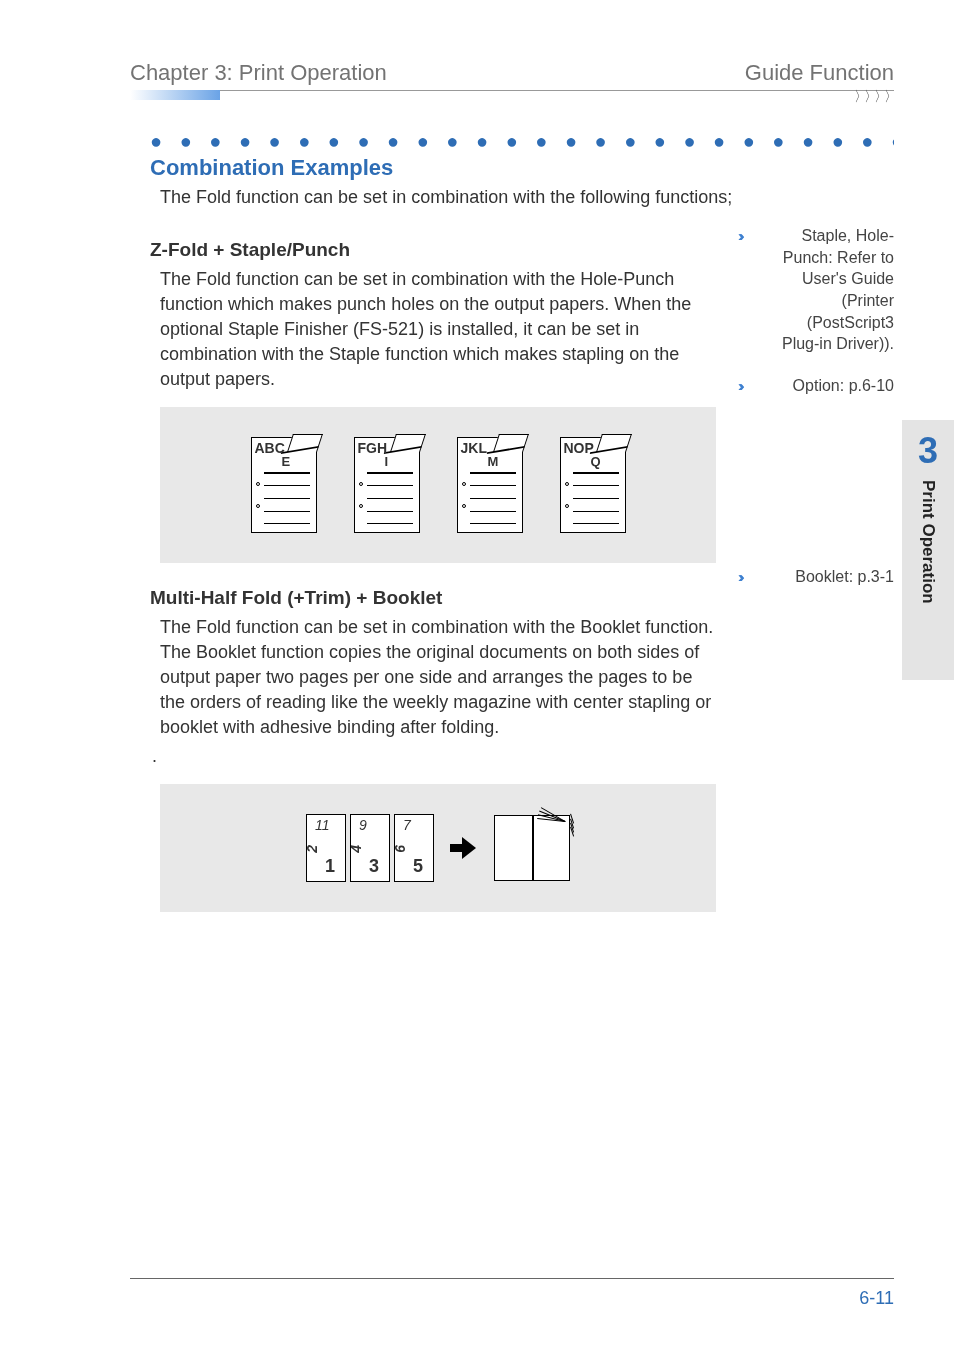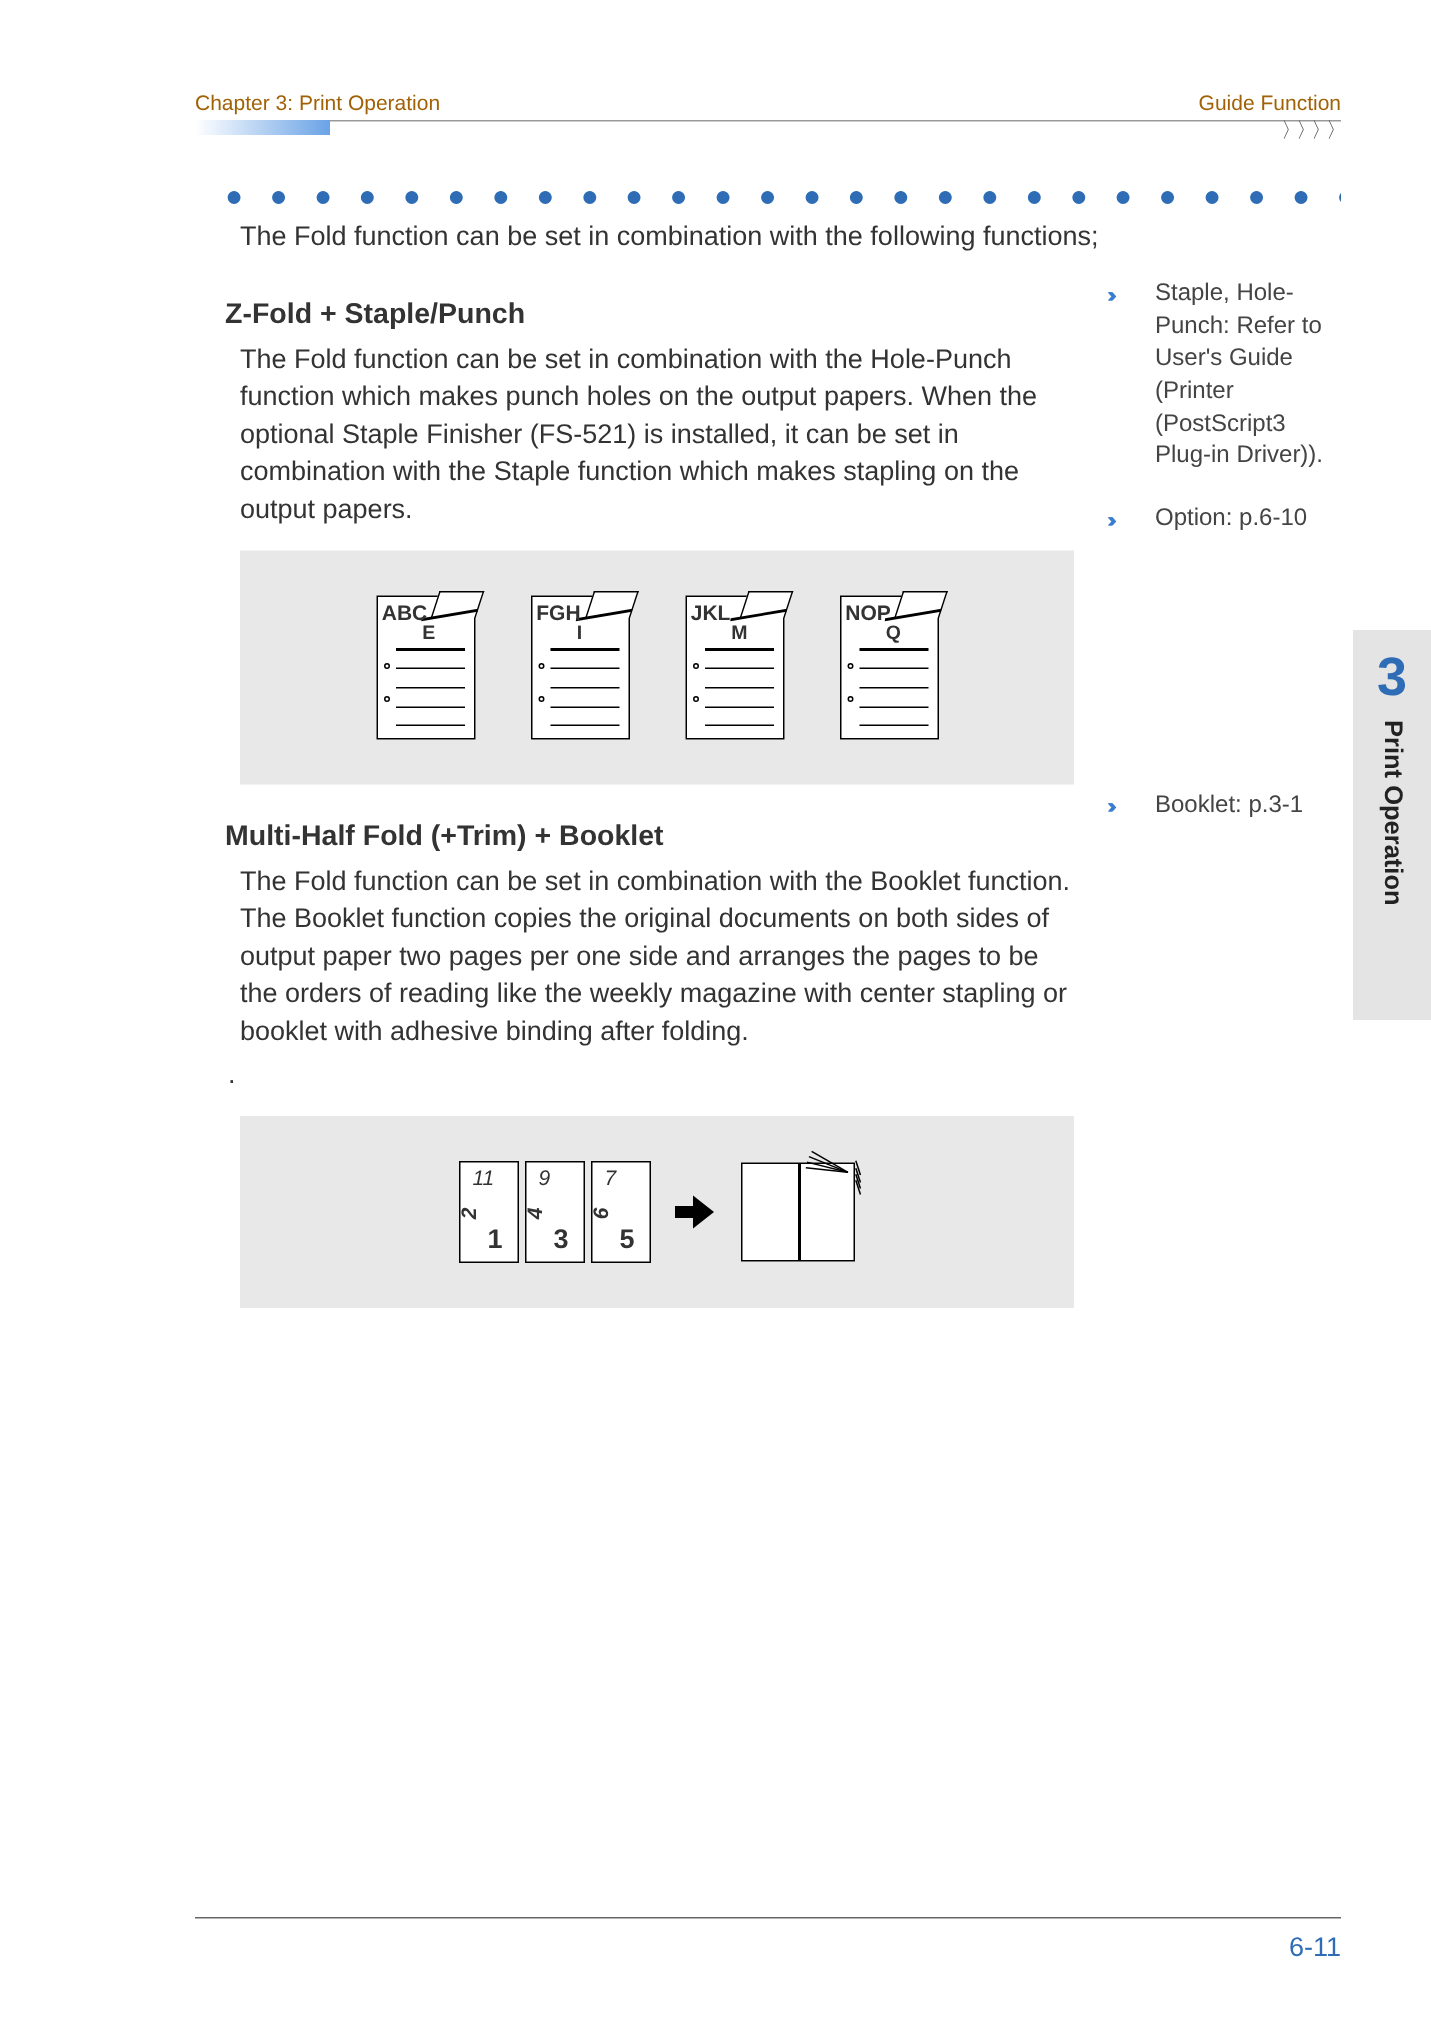--- a/index.html
+++ b/index.html
@@ -1,34 +1,34 @@
 <!DOCTYPE html>
 <html><head>
 <meta charset="utf-8">
 <style>
   * { box-sizing: border-box; margin: 0; padding: 0; }
   html, body { width: 954px; height: 1351px; background: #fff; font-family: Arial, Helvetica, sans-serif; color: #333; }
   .page { position: relative; width: 954px; height: 1351px; padding: 60px 60px 50px 130px; }
-  .header-row { display: flex; justify-content: space-between; align-items: baseline; color: #a16207; font-size: 14px; margin-bottom: 4px; }
+  .header-row { display: flex; justify-content: space-between; align-items: baseline; color: #737373; font-size: 22px; margin-bottom: 4px; }
   .header-rule { position: relative; height: 10px; margin-bottom: 30px; }
   .header-bar { position: absolute; left: 0; top: 0; width: 90px; height: 10px; background: linear-gradient(90deg,#fff 0%, #6aa3e6 100%); }
   .header-line { position: absolute; left: 0; right: 0; top: 0; height: 1px; background: #999; }
   .header-chev { position: absolute; right: 0; top: -2px; font-size: 14px; letter-spacing: -4px; color: #555; }
   .dot-row { color: #2e6db5; font-size: 20px; letter-spacing: 6px; white-space: nowrap; overflow: hidden; margin-left: 20px; }
   .h1 { color: #2e6db5; font-weight: bold; font-size: 22px; margin: 2px 0 4px 20px; }
   .intro { font-size: 18px; margin: 2px 0 16px 30px; line-height: 1.35; }
   .columns { display: flex; gap: 22px; }
   .main { flex: 1 1 auto; }
   .side { flex: 0 0 156px; font-size: 16px; color: #444; }
   .h2 { font-weight: bold; font-size: 19px; margin: 14px 0 6px 20px; }
   .body { font-size: 18px; line-height: 1.38; margin: 0 0 16px 30px; }
   .noteblock { margin-bottom: 20px; }
   .note-line { display: flex; gap: 10px; align-items: flex-start; margin-bottom: 6px; }
   .note-icon { flex: 0 0 22px; color: #3b7ecf; font-size: 14px; letter-spacing: -4px; margin-top: 3px; }
-  .note-text { flex: 1 1 auto; line-height: 1.35; }
+  .note-text { flex: 1 1 auto; line-height: 1.35; text-align: right; }
   .figure { background: #e8e8e8; margin: 0 0 24px 30px; padding: 30px 24px; }
   .zfold-row { display: flex; gap: 37px; justify-content: center; }
   .zfold-sheet { position: relative; width: 66px; height: 96px; background: #fff; border: 1.5px solid #000; }
   .zfold-flap { position: absolute; right: -4px; top: -4px; width: 30px; height: 18px; background: #fff; border: 1.5px solid #000; border-bottom: none; transform: skewX(-18deg); }
   .zfold-flap::after { content: ""; position: absolute; left: -7px; top: 14px; width: 36px; height: 2px; background: #000; transform: rotate(-10deg); }
   .zfold-label-top { position: absolute; left: 3px; top: 2px; font-size: 14px; font-weight: bold; }
   .zfold-label-sub { position: absolute; left: 30px; top: 16px; font-size: 13px; font-weight: bold; }
   .zfold-lines { position: absolute; left: 12px; top: 34px; right: 6px; height: 52px; display: flex; flex-direction: column; justify-content: space-between; }
   .zfold-lines span { height: 1.2px; background: #000; }
   .zfold-holes { position: absolute; left: 4px; top: 44px; width: 5px; display: flex; flex-direction: column; gap: 18px; }
@@ -69,20 +69,21 @@
     <span>Chapter 3: Print Operation</span>
     <span>Guide Function</span>
   </div>
   <div class="header-rule">
     <div class="header-line"></div>
     <div class="header-bar"></div>
     <div class="header-chev">〉〉〉〉</div>
   </div>
 
   <div class="dot-row">● ● ● ● ● ● ● ● ● ● ● ● ● ● ● ● ● ● ● ● ● ● ● ● ● ● ● ● ● ● ● ● ● ● ● ● ● ● ● ● ● ● ● ●</div>
+  <div class="h1">Combination Examples</div>
   <div class="intro">The Fold function can be set in combination with the following functions;</div>
 
   <div class="columns">
     <div class="main">
 
       <div class="h2">Z-Fold + Staple/Punch</div>
       <div class="body">The Fold function can be set in combination with the Hole-Punch function which makes punch holes on the output papers. When the optional Staple Finisher (FS-521) is installed, it can be set in combination with the Staple function which makes stapling on the output papers.</div>
 
       <div class="figure">
         <div class="zfold-row" id="zfold-row">

